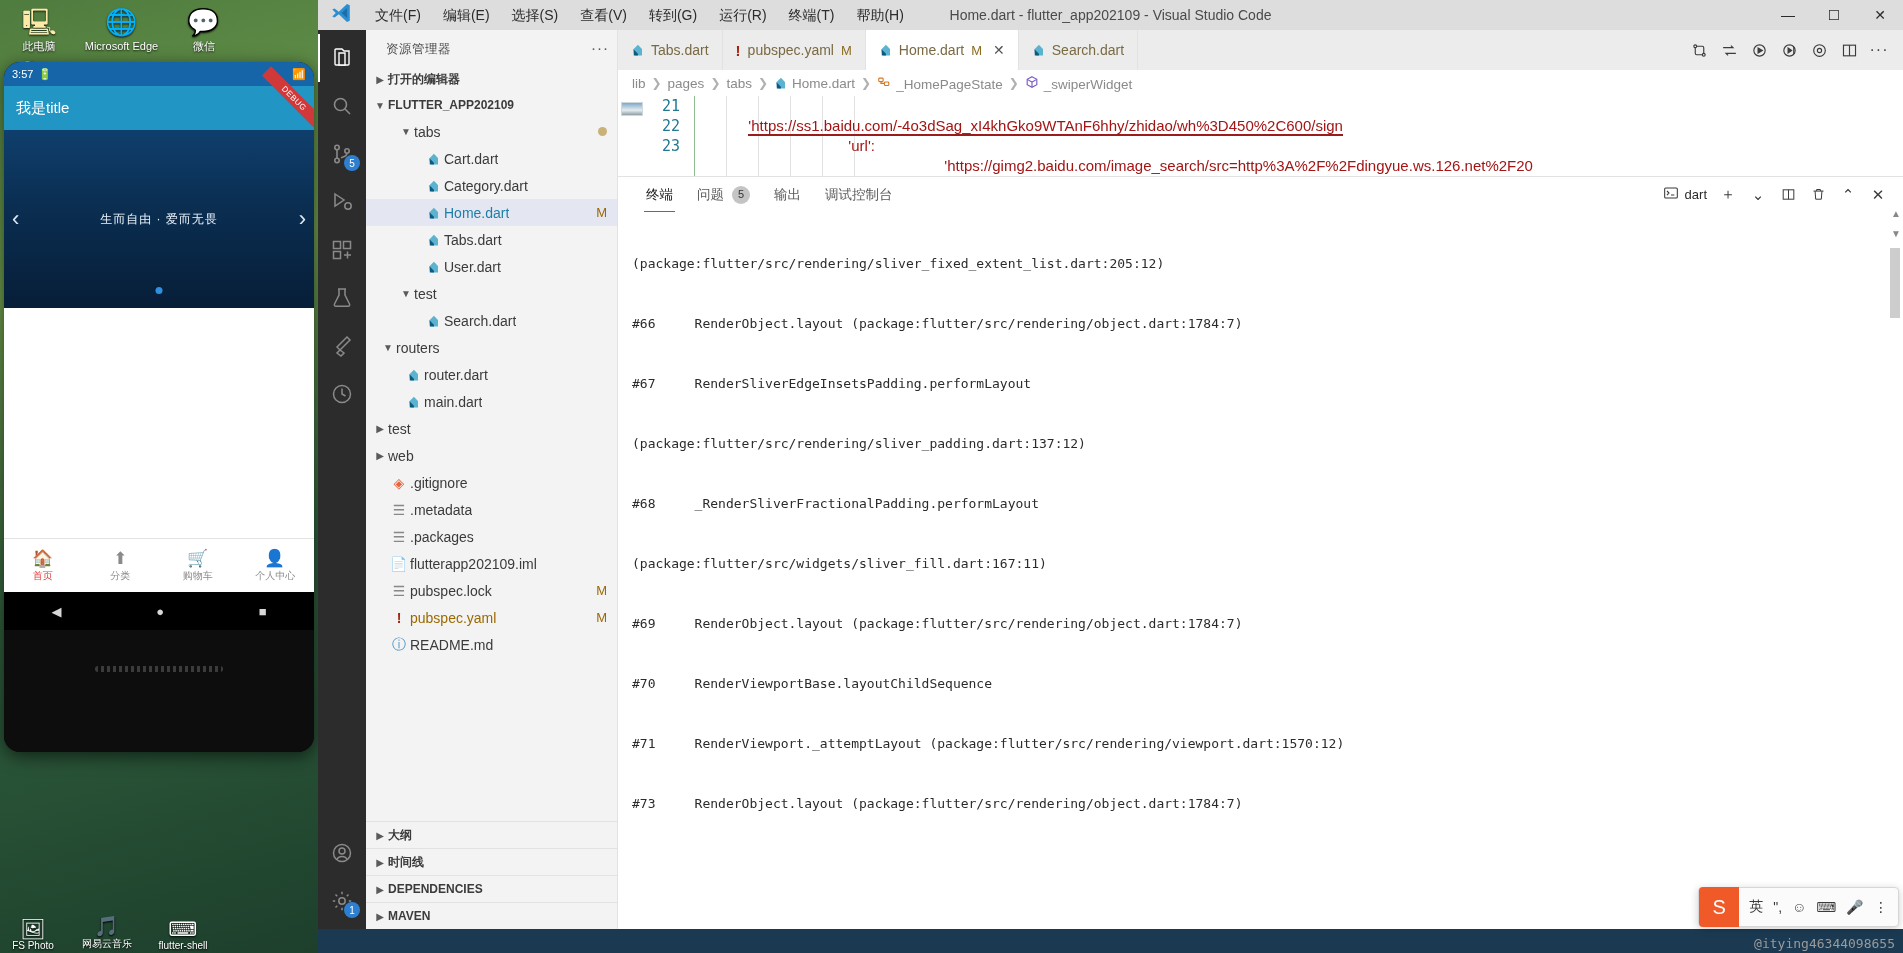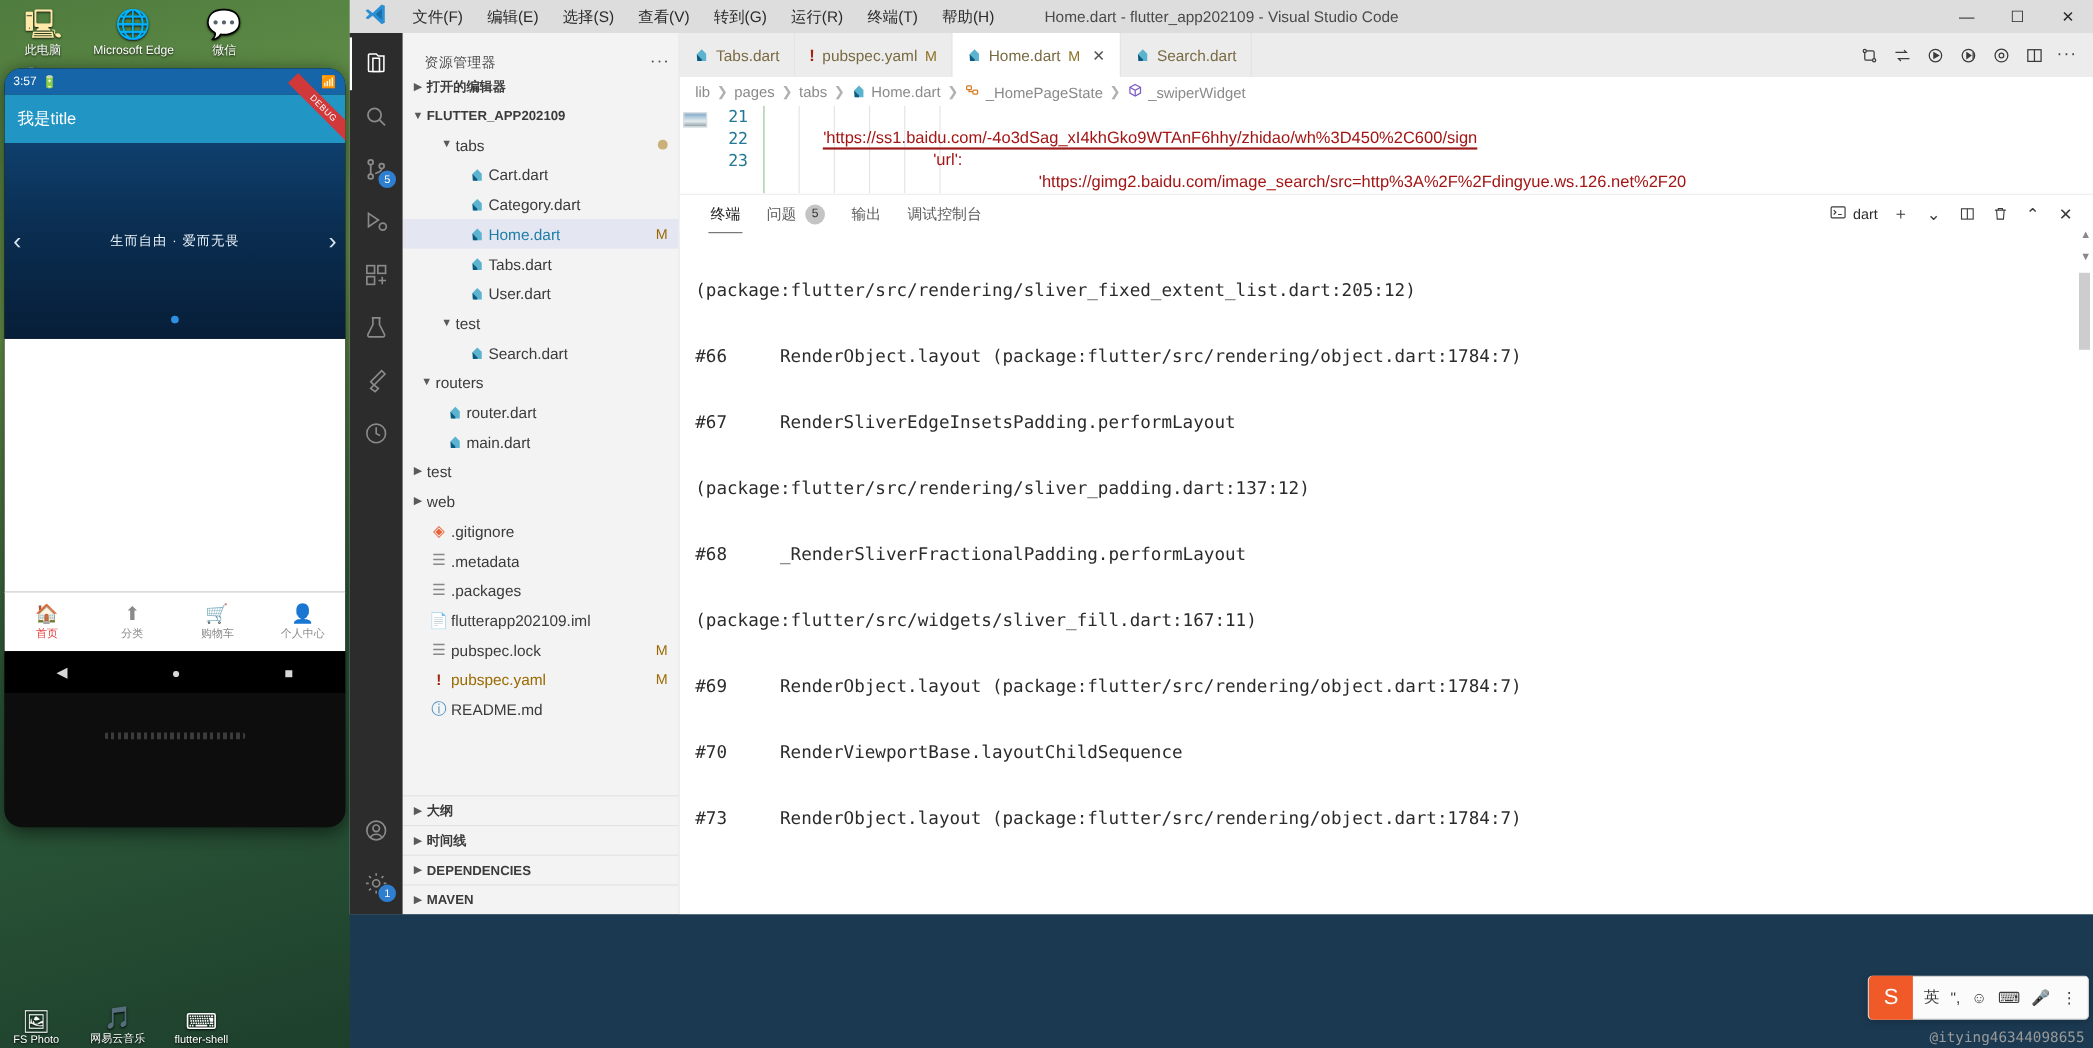--- a/index.html
+++ b/index.html
@@ -85,21 +85,21 @@
     position: absolute; left: 50%; top: 36px; transform: translateX(-50%);
     width: 128px; height: 6px; border-radius: 3px;
     background: repeating-linear-gradient(90deg,#3b3b3b 0 3px, #0d0d0d 3px 6px);
   }
   .taskbar-icons { position: absolute; left: 0; bottom: 0; width: 318px; height: 46px; }
   .tb-ic { position: absolute; bottom: 2px; color:#fff; font-size: 10px; text-align:center; width: 62px; text-shadow: 0 1px 2px #000;}
   .tb-ic .gl { display:block; font-size: 20px; line-height: 22px; }
 
   
   .vscode {
-    position: absolute; left: 318px; top: 0; width: 1585px; height: 831px;
+    position: absolute; left: 318px; top: 0; width: 1585px; height: 929px;
     background: #ffffff; display: flex; flex-direction: column;
   }
   .titlebar {
     height: 30px; background: #dddddd; display: flex; align-items: center;
     flex: 0 0 30px; position: relative;
   }
   .vs-logo { width: 46px; text-align: center; }
   .menu { display: flex; align-items: center; gap: 0; }
   .menu-item {
     padding: 0 11px; font-size: 14px; color: #2b2b2b; line-height: 30px;
@@ -140,21 +140,21 @@
   }
   .act-bottom { margin-top: auto; padding-bottom: 4px; }
 
   
   .sidebar {
     width: 252px; flex: 0 0 252px; background: #f3f3f3;
     display: flex; flex-direction: column; color: #3b3b3b;
     border-right: 1px solid #e2e2e2; overflow: hidden;
   }
   .side-head {
-    height: 36px; display: flex; align-items: flex-end; padding: 11px 8px 0 20px;
+    height: 36px; display: flex; align-items: flex-start; padding: 11px 8px 0 20px;
     font-size: 12.5px; color: #4b4b4b; letter-spacing: .5px; font-family: Liberation Serif, serif;
   }
   .side-head .dots { margin-left: auto; font-size: 15px; color: #555; letter-spacing: 1px; }
   .section-head {
     height: 26px; display: flex; align-items: center; font-size: 12px;
     font-weight: bold; color: #3b3b3b; padding-left: 6px; cursor: default;
   }
   .tw { width: 16px; text-align: center; font-size: 10px; color: #5a5a5a; }
   .tree { overflow: hidden; }
   .row {
@@ -240,21 +240,21 @@
   }
   .panel-actions { margin-left: auto; display: flex; align-items: center; gap: 4px; padding-right: 12px; color: #3b3b3b; }
   .term-sel {
     display: flex; align-items: center; gap: 6px; font-size: 13px;
     color: #2b2b2b; padding: 0 4px;
   }
   .pa-btn { width: 26px; height: 26px; display: flex; align-items: center; justify-content: center; font-size: 15px; color: #3b3b3b; }
 
   .term-out {
     flex: 1 1 auto; overflow: hidden; padding: 2px 0 0 14px;
-    font-family: "DejaVu Sans Mono", monospace; font-size: 16px;
+    font-family: "DejaVu Sans Mono", monospace; font-size: 13px;
     line-height: 20px; color: #2b2b2b; white-space: pre;
     position: relative;
   }
   .term-scroll {
     position: absolute; right: 2px; top: 0; width: 12px; bottom: 0;
   }
   .term-scroll .thumb { position: absolute; right: 1px; top: 36px; width: 10px; height: 70px; background: rgba(100,100,100,.32); }
   .scroll-arrow { position: absolute; right: 0; width: 14px; text-align: center; font-size: 10px; color: #888; }
 
   
@@ -846,20 +846,21 @@
 
           <div class="term-out">
             <div>(package:flutter/src/rendering/sliver_fixed_extent_list.dart:205:12)</div>
             <div>#66     RenderObject.layout (package:flutter/src/rendering/object.dart:1784:7)</div>
             <div>#67     RenderSliverEdgeInsetsPadding.performLayout</div>
             <div>(package:flutter/src/rendering/sliver_padding.dart:137:12)</div>
             <div>#68     _RenderSliverFractionalPadding.performLayout</div>
             <div>(package:flutter/src/widgets/sliver_fill.dart:167:11)</div>
             <div>#69     RenderObject.layout (package:flutter/src/rendering/object.dart:1784:7)</div>
             <div>#70     RenderViewportBase.layoutChildSequence</div>
+            <div>#71     RenderViewport._attemptLayout (package:flutter/src/rendering/viewport.dart:1570:12)</div>
             <div>#73     RenderObject.layout (package:flutter/src/rendering/object.dart:1784:7)</div>
             
             
             
             
             
             
             
             
             

